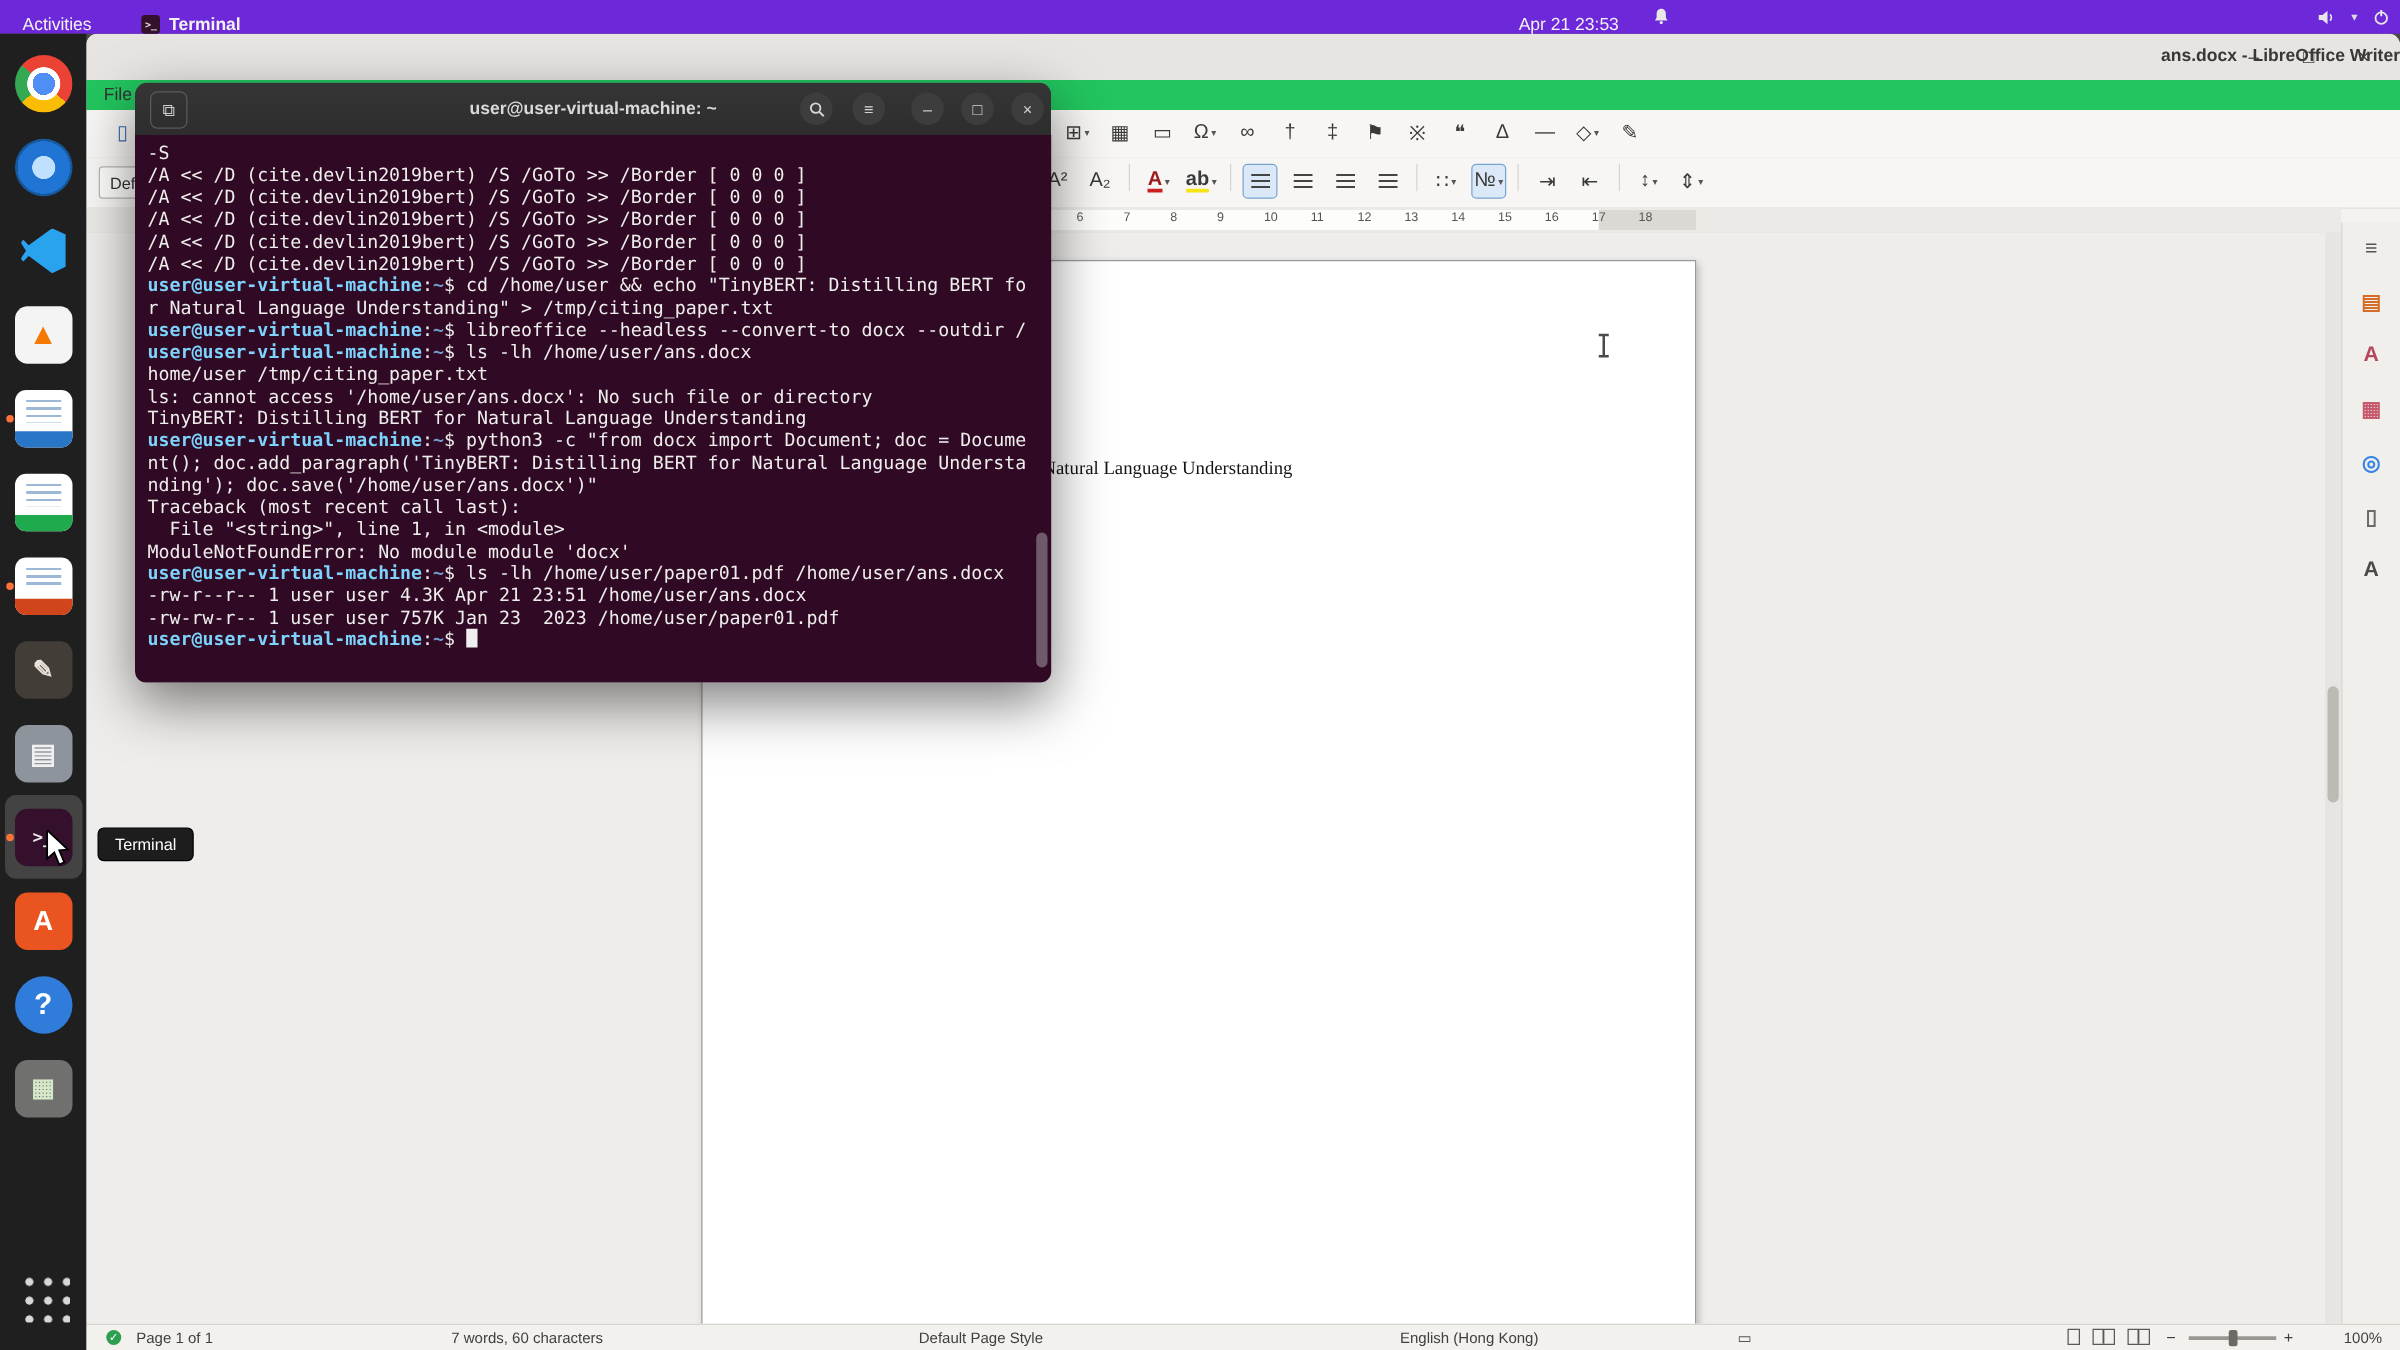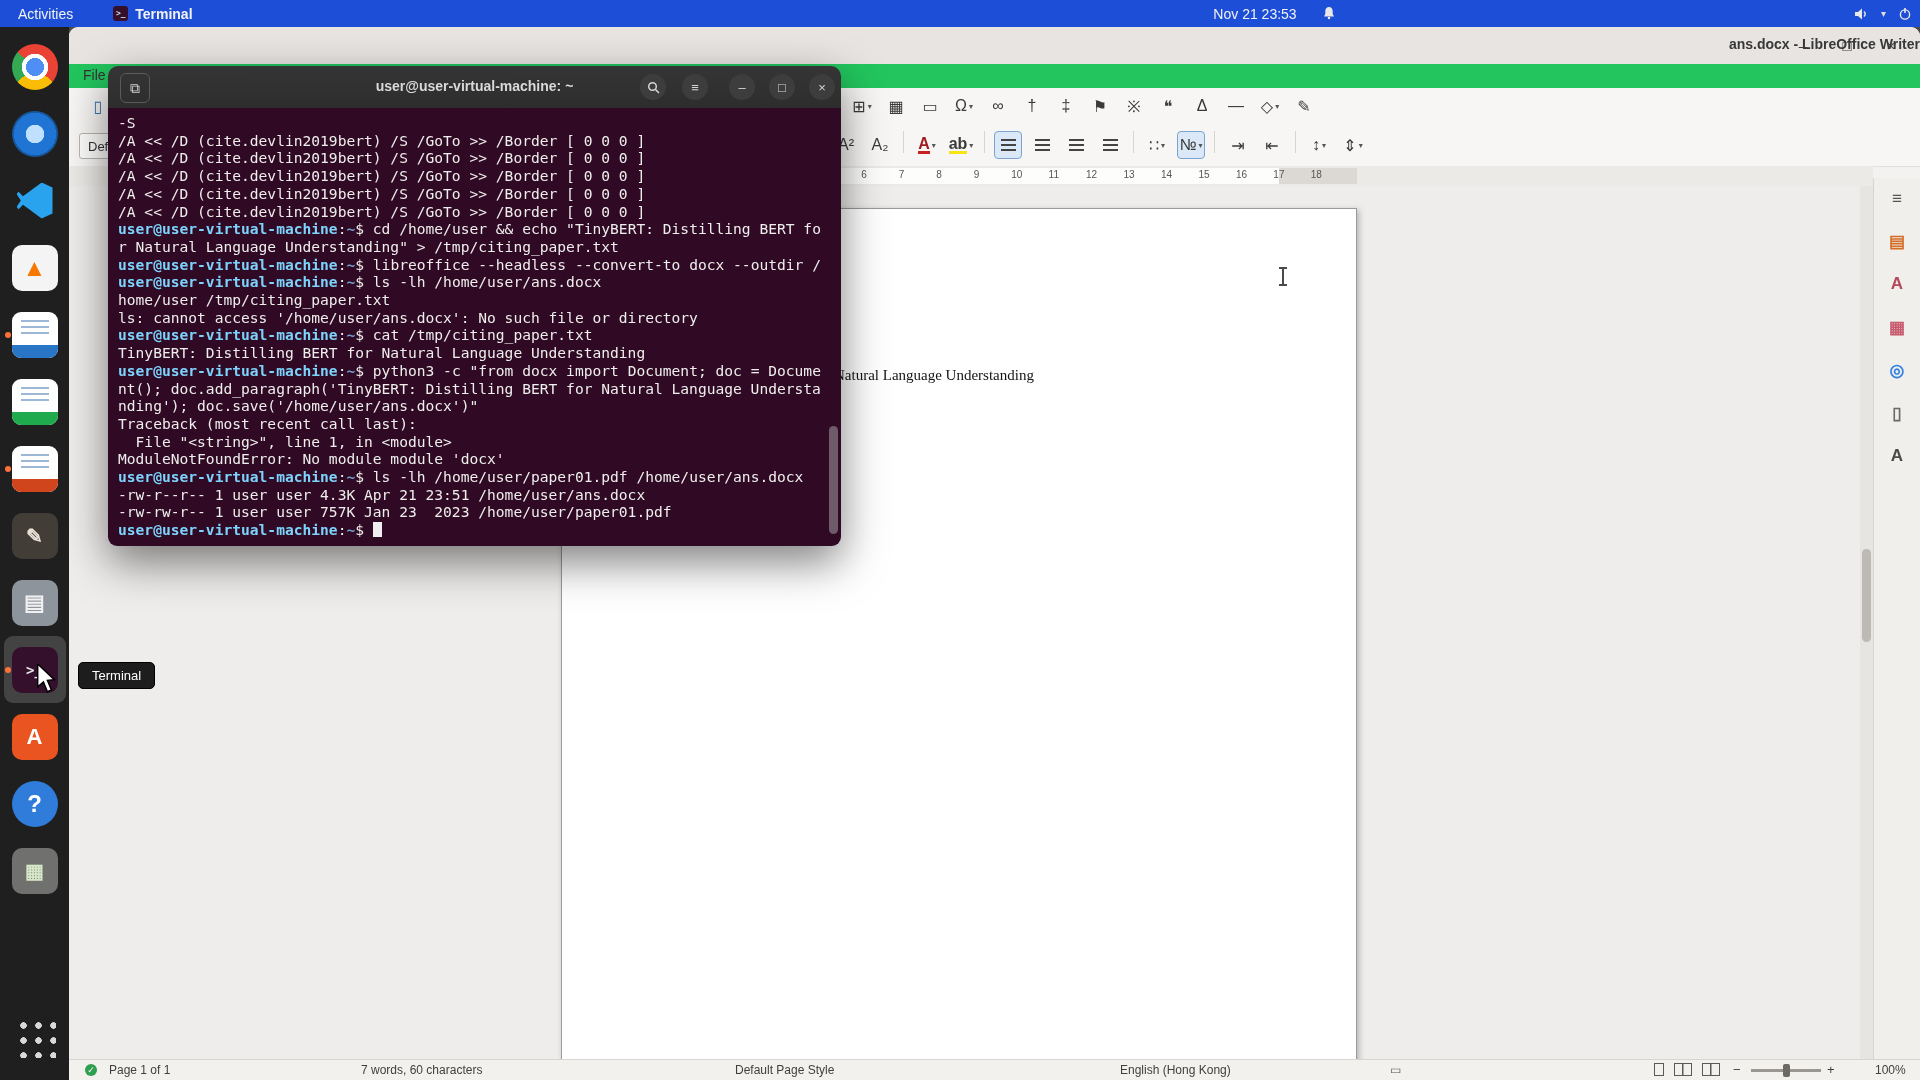--- a/index.html
+++ b/index.html
@@ -1,20 +1,20 @@
 <!DOCTYPE html>
 <html><head>
 <meta charset="utf-8">
 <style>
   html,body{margin:0;padding:0;}
   body{width:1920px;height:1080px;position:relative;overflow:hidden;background:#4a4a4a;
        font-family:"Liberation Sans",sans-serif;-webkit-font-smoothing:antialiased;}
   
-  .topbar{position:absolute;left:0;top:0;width:1920px;height:27px;background:#1d4ed8;color:#f2f2f2;
-          font-size:14px;display:flex;align-items:center;z-index:60;}
+  .topbar{position:absolute;left:0;top:0;width:1920px;height:27px;background:#6d28d9;color:#f2f2f2;
+          font-size:14px;display:flex;align-items:flex-end;z-index:60;}
   .tb-activities{margin-left:18px;}
   .tb-app{margin-left:40px;display:flex;align-items:center;gap:7px;font-weight:bold;}
   .tb-appicon{width:15px;height:15px;border-radius:3px;background:#35102c;color:#ddd;
               font:bold 8px "DejaVu Sans Mono",monospace;display:flex;align-items:center;justify-content:center;}
   .tb-clock{position:absolute;left:1195px;width:120px;text-align:center;}
   .tb-bell{position:absolute;left:1322px;top:6px;}
   .tb-right{position:absolute;right:8px;top:0;height:27px;display:flex;align-items:center;gap:12px;}
   .tb-caret{font-size:10px;color:#ddd;}
   
   .dock{position:absolute;left:0;top:27px;width:69px;height:1053px;background:#1f1f1f;z-index:70;
@@ -134,21 +134,21 @@
 </style>
 </head>
 <body>
 
 <div class="topbar">
   <span class="tb-activities">Activities</span>
   <span class="tb-app">
     <span class="tb-appicon">&gt;_</span>
     <span>Terminal</span>
   </span>
-  <span class="tb-clock">Nov 21 23:53</span>
+  <span class="tb-clock">Apr 21 23:53</span>
   <span class="tb-bell">
     <svg width="14" height="14" viewBox="0 0 14 14">
         <path d="M7 1c-2.3 0-3.7 1.8-3.7 4v3L2 10.4h10L10.7 8V5C10.7 2.8 9.3 1 7 1z" fill="#e8e8e8"></path>
         <circle cx="7" cy="12" r="1.3" fill="#e8e8e8"></circle>
       </svg>
   </span>
   <span class="tb-right">
     <span>
       <svg width="15" height="14" viewBox="0 0 15 14">
           <path d="M1 5h3l4-3.4v10.8L4 9H1z" fill="#e8e8e8"></path>
@@ -401,21 +401,20 @@
       <div class="t-line">/A &lt;&lt; /D (cite.devlin2019bert) /S /GoTo &gt;&gt; /Border [ 0 0 0 ]</div>
       <div class="t-line">/A &lt;&lt; /D (cite.devlin2019bert) /S /GoTo &gt;&gt; /Border [ 0 0 0 ]</div>
       <div class="t-line">/A &lt;&lt; /D (cite.devlin2019bert) /S /GoTo &gt;&gt; /Border [ 0 0 0 ]</div>
       <div class="t-line">/A &lt;&lt; /D (cite.devlin2019bert) /S /GoTo &gt;&gt; /Border [ 0 0 0 ]</div>
       <div class="t-line"><span class="t-user">user@user-virtual-machine</span><span>:</span><span class="t-path">~</span><span>$ </span>cd /home/user &amp;&amp; echo "TinyBERT: Distilling BERT fo</div>
       <div class="t-line">r Natural Language Understanding" &gt; /tmp/citing_paper.txt</div>
       <div class="t-line"><span class="t-user">user@user-virtual-machine</span><span>:</span><span class="t-path">~</span><span>$ </span>libreoffice --headless --convert-to docx --outdir /</div>
       <div class="t-line"><span class="t-user">user@user-virtual-machine</span><span>:</span><span class="t-path">~</span><span>$ </span>ls -lh /home/user/ans.docx</div>
       <div class="t-line">home/user /tmp/citing_paper.txt</div>
       <div class="t-line">ls: cannot access '/home/user/ans.docx': No such file or directory</div>
-      <div class="t-line"><span class="t-user">user@user-virtual-machine</span><span>:</span><span class="t-path">~</span><span>$ </span>cat /tmp/citing_paper.txt</div>
       <div class="t-line">TinyBERT: Distilling BERT for Natural Language Understanding</div>
       <div class="t-line"><span class="t-user">user@user-virtual-machine</span><span>:</span><span class="t-path">~</span><span>$ </span>python3 -c "from docx import Document; doc = Docume</div>
       <div class="t-line">nt(); doc.add_paragraph('TinyBERT: Distilling BERT for Natural Language Understa</div>
       <div class="t-line">nding'); doc.save('/home/user/ans.docx')"</div>
       <div class="t-line">Traceback (most recent call last):</div>
       <div class="t-line">  File "&lt;string&gt;", line 1, in &lt;module&gt;</div>
       <div class="t-line">ModuleNotFoundError: No module module 'docx'</div>
       <div class="t-line"><span class="t-user">user@user-virtual-machine</span><span>:</span><span class="t-path">~</span><span>$ </span>ls -lh /home/user/paper01.pdf /home/user/ans.docx</div>
       <div class="t-line">-rw-r--r-- 1 user user 4.3K Apr 21 23:51 /home/user/ans.docx</div>
       <div class="t-line">-rw-rw-r-- 1 user user 757K Jan 23  2023 /home/user/paper01.pdf</div>

